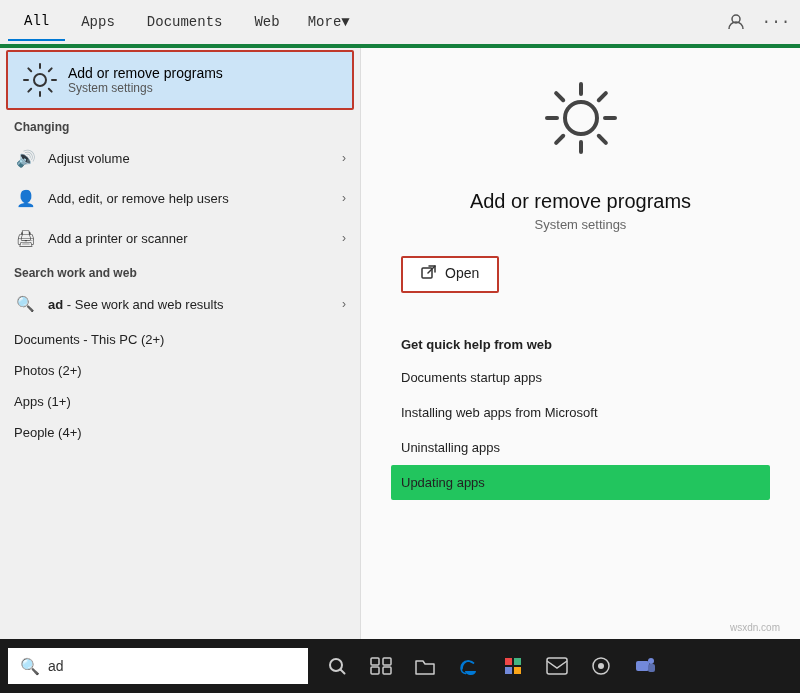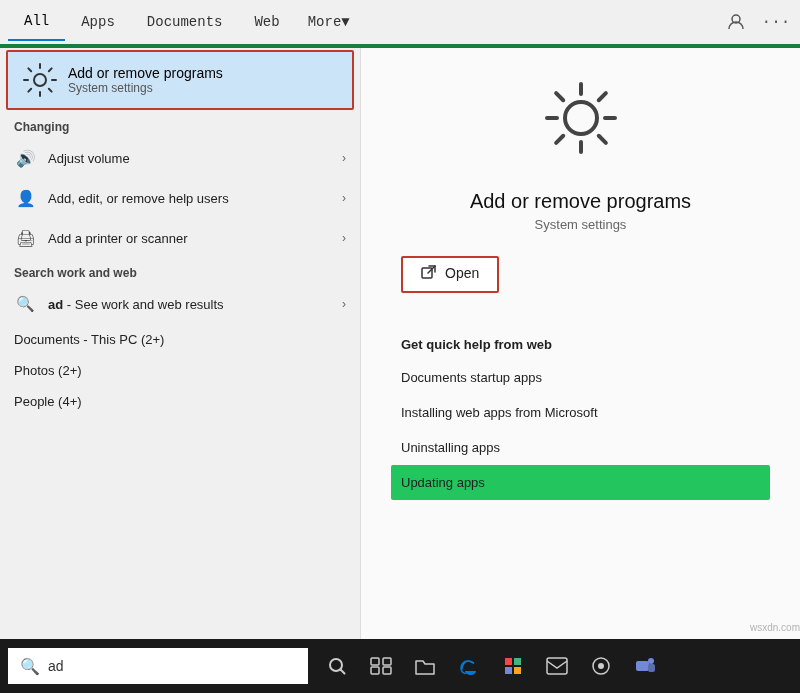--- a/index.html
+++ b/index.html
@@ -319,21 +319,21 @@
     
     .gear-svg {
       width: 36px;
       height: 36px;
     }
 
     
     .watermark {
       position: absolute;
       bottom: 60px;
-      right: 0;
+      right: 20px;
       font-size: 10px;
       color: rgba(150,150,150,0.7);
       pointer-events: none;
     }
   </style>
 </head>
 <body>
 
 <div class="main-container">
 
@@ -397,20 +397,21 @@
         <div class="search-icon">🔍</div>
         <div class="search-text">
           <strong>ad</strong>
           <span>- See work and web results</span>
         </div>
         <div class="chevron">›</div>
       </div>
 
       <div class="category-item">Documents - This PC (2+)</div>
       <div class="category-item">Photos (2+)</div>
+      <div class="category-item">Apps (1+)</div>
       <div class="category-item">People (4+)</div>
 
     </div>
 
     <div class="right-panel">
       <div class="app-icon-large">
         <svg width="80" height="80" viewBox="0 0 80 80" fill="none" xmlns="http://www.w3.org/2000/svg">
           <circle cx="40" cy="40" r="16" stroke="#444" stroke-width="4"></circle>
           <path d="M40 6v10M40 64v10M6 40h10M64 40h10
                    M15.15 15.15l7.07 7.07M57.78 57.78l7.07 7.07

